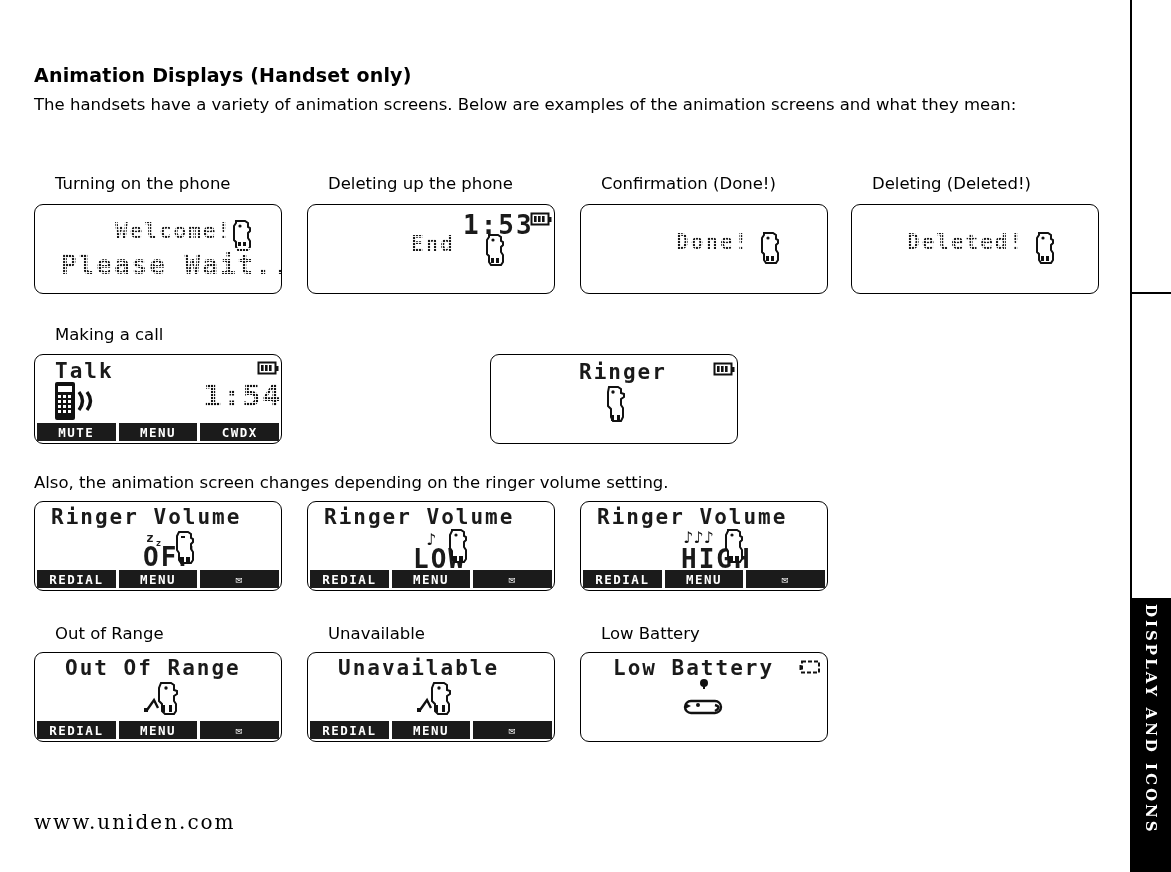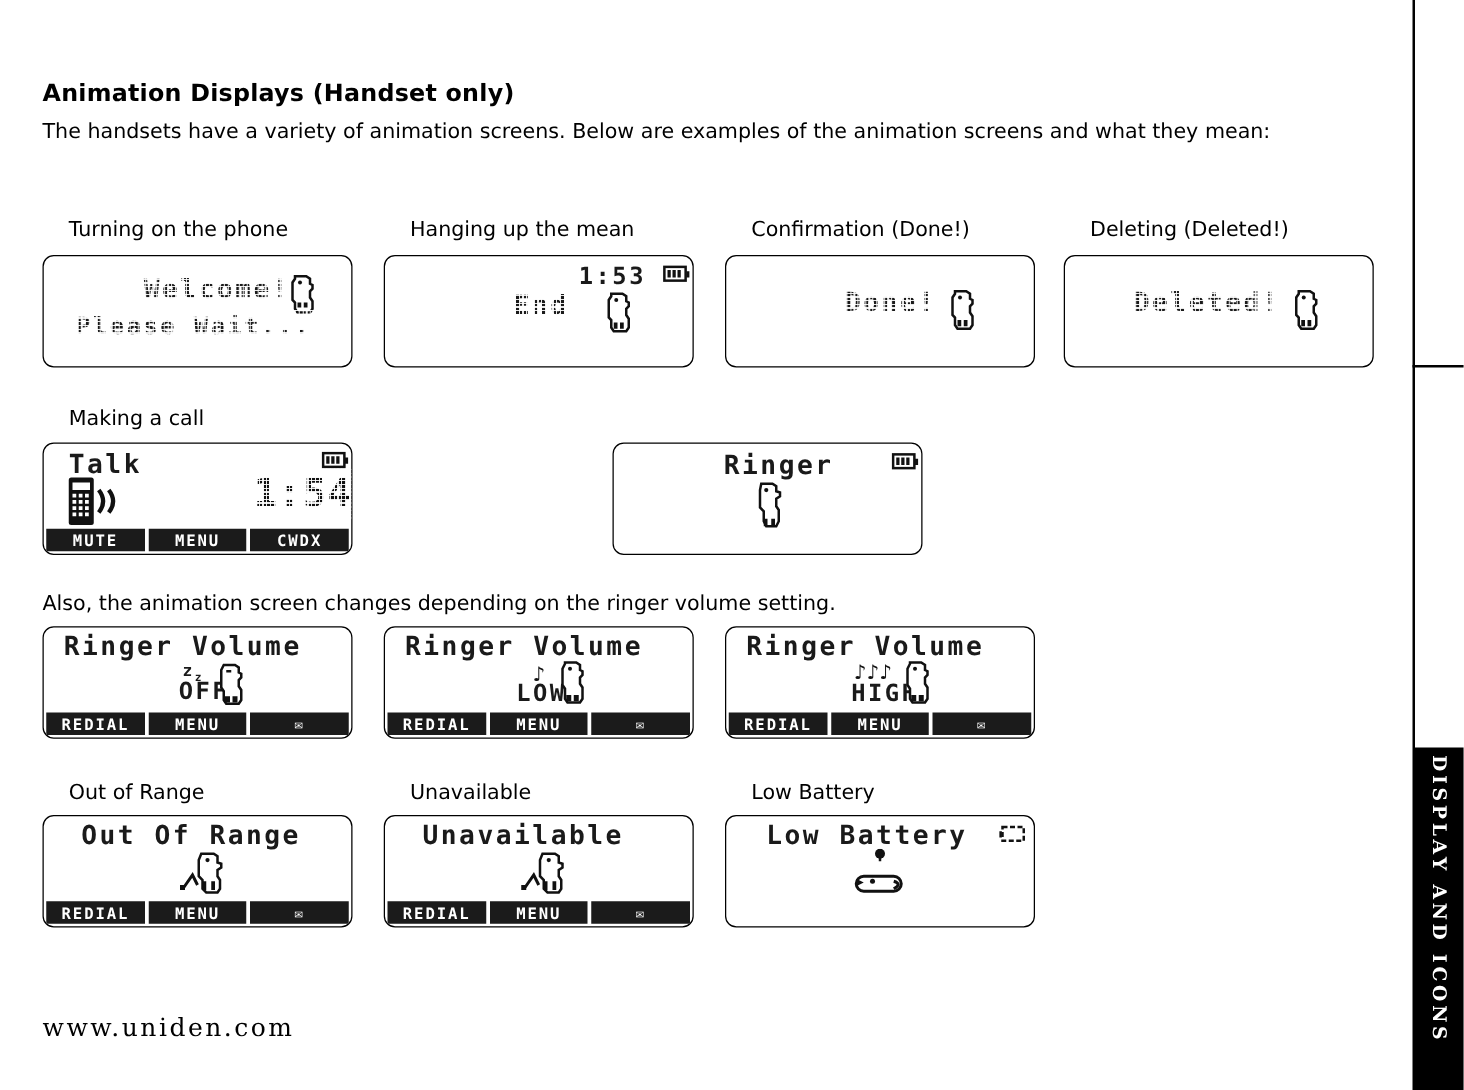--- a/index.html
+++ b/index.html
@@ -43,21 +43,21 @@
   
   .dm{
     font-family:"DejaVu Sans Mono","Liberation Mono",monospace;
     font-weight:bold;
     color:#1a1a1a;
     letter-spacing:2px;
     white-space:nowrap;
     position:absolute;
   }
   .dm-lg{font-size:21px;}
-  .dm-md{font-size:19px;}
+  .dm-md{font-size:26px;}
   .dm-sm{font-size:15px;}
   .dm-wrap{position:absolute;}
   .dm-wrap > .grid{
     position:absolute;left:-2px;top:-2px;right:-2px;bottom:-2px;
     background-image:
       repeating-linear-gradient(to right,  rgba(255,255,255,.9) 0 1px, rgba(255,255,255,0) 1px 3px),
       repeating-linear-gradient(to bottom, rgba(255,255,255,.9) 0 1px, rgba(255,255,255,0) 1px 3px);
     pointer-events:none;
   }
 
@@ -114,21 +114,21 @@
 </style>
 </head>
 <body>
 
 <div class="page">
 
   <div class="h-title">Animation Displays (Handset only)</div>
   <div class="intro">The handsets have a variety of animation screens. Below are examples of the animation screens and what they mean:</div>
 
   <div class="caption" style="left:34px;top:174px;">Turning on the phone</div>
-  <div class="caption" style="left:307px;top:174px;">Hanging up the mean</div>
+  <div class="caption" style="left:307px;top:174px;">Deleting up the phone</div>
   <div class="caption" style="left:580px;top:174px;">Confirmation (Done!)</div>
   <div class="caption" style="left:851px;top:174px;">Deleting (Deleted!)</div>
 
   <div class="lcd" style="left:34px;top:204px;width:248px;height:90px;">
     <div class="lcd-inner">
       <div class="dm-wrap" style="left:80px;top:14px;">
         <div class="dm dm-lg" style="position:relative;">Welcome!</div>
         <div class="grid"></div>
       </div>
 

